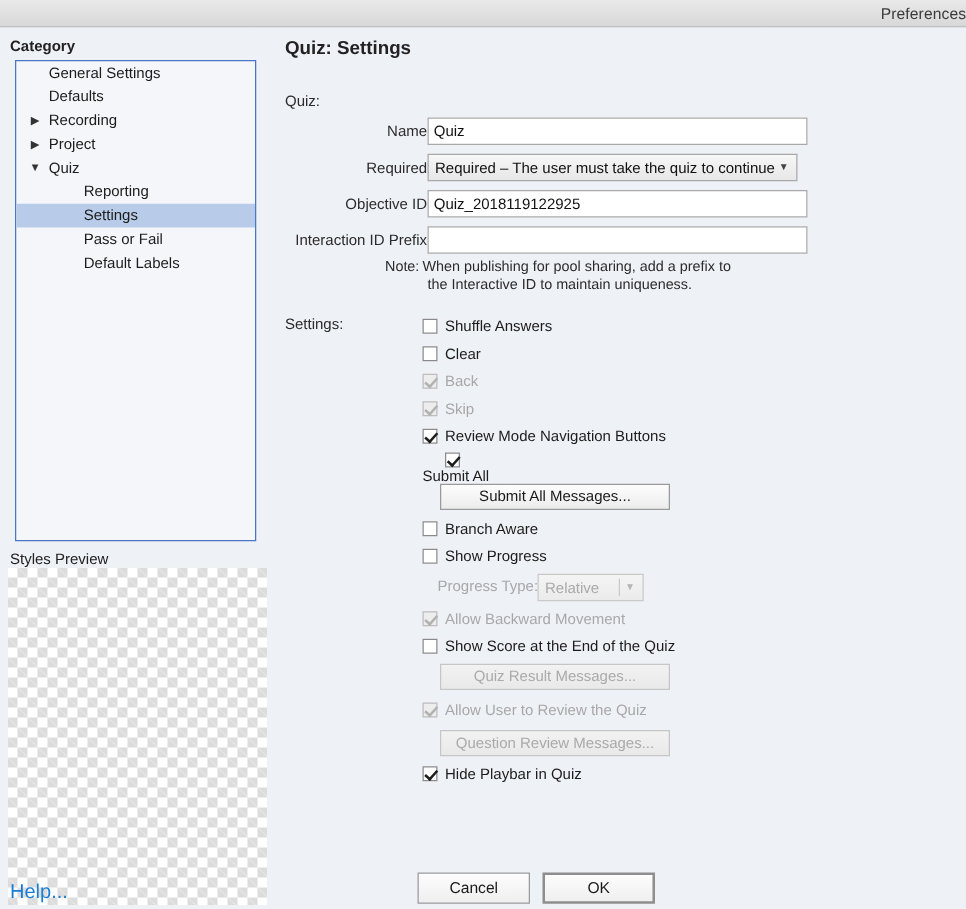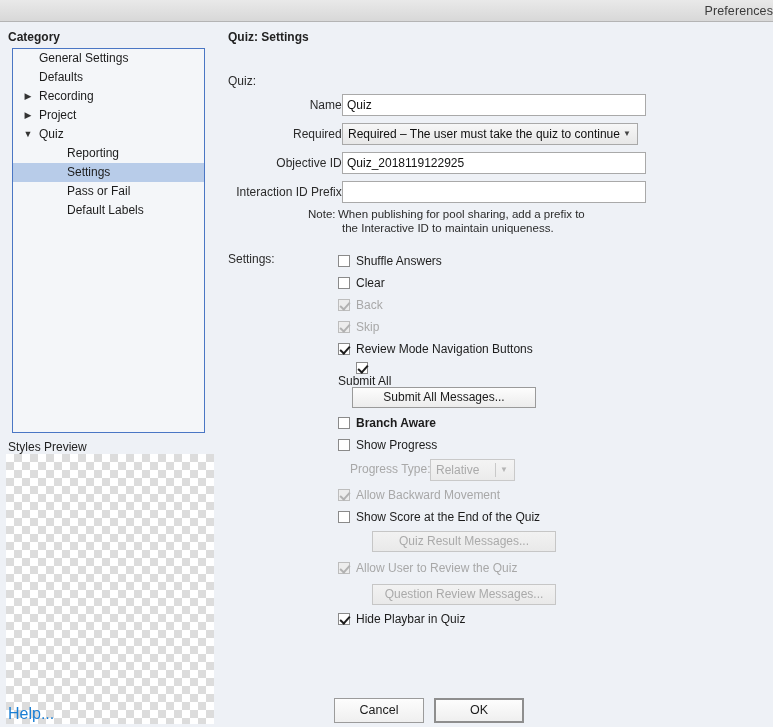--- a/index.html
+++ b/index.html
@@ -118,21 +118,21 @@
     position: absolute;
     left: 220px;
     top: 0;
     right: 0;
     height: 705px;
   }
   .page-title {
     position: absolute;
     left: 8px;
     top: 8px;
-    font-size: 12px;
+    font-size: 15px;
     font-weight: bold;
     color: #222;
   }
   .group-label {
     position: absolute;
     left: 8px;
     font-size: 12px;
     color: #2b2b2b;
   }
   #quiz-group-label { top: 52px; }
@@ -270,21 +270,20 @@
     font-size: 12px;
     color: #1a1a1a;
     text-align: center;
     line-height: 19px;
     white-space: nowrap;
   }
   .pushbtn.disabled {
     background: linear-gradient(to bottom, #f2f2f2, #e9e9e9);
     border-color: #c6c6c6;
     color: #aaaaaa;
-    margin-left: 20px;
   }
 
   
   .inline-label {
     position: absolute;
     font-size: 12px;
     line-height: 20px;
     color: #a8a8a8;
     white-space: nowrap;
   }
@@ -418,21 +417,21 @@
         </div>
         <div class="cbrow" style="top: 318px;">
           <span class="cbox checked"></span>
           <span class="cblabel">Review Mode Navigation Buttons</span>
         </div>
         <div class="cbrow" style="top: 340px; flex-direction: column;">
           <span class="cbox checked"></span>
           <span class="cblabel">Submit All</span>
         </div>
         <div class="pushbtn" style="top: 365px; left: 132px; width: 184px;">Submit All Messages...</div>
-        <div class="cbrow" style="top: 392px; font-weight: bold;">
+        <div class="cbrow" style="top: 392px;">
           <span class="cbox"></span>
           <span class="cblabel">Branch Aware</span>
         </div>
         <div class="cbrow" style="top: 414px;">
           <span class="cbox"></span>
           <span class="cblabel">Show Progress</span>
         </div>
         <div class="inline-label" style="top: 437px; left: 130px;">Progress Type:</div>
         <div class="select-box disabled" style="top: 437px; left: 210px; width: 85px;"><span>Relative</span><span class="select-sep"></span><span class="select-arrow">▼</span></div>
         <div class="cbrow disabled" style="top: 464px;">

